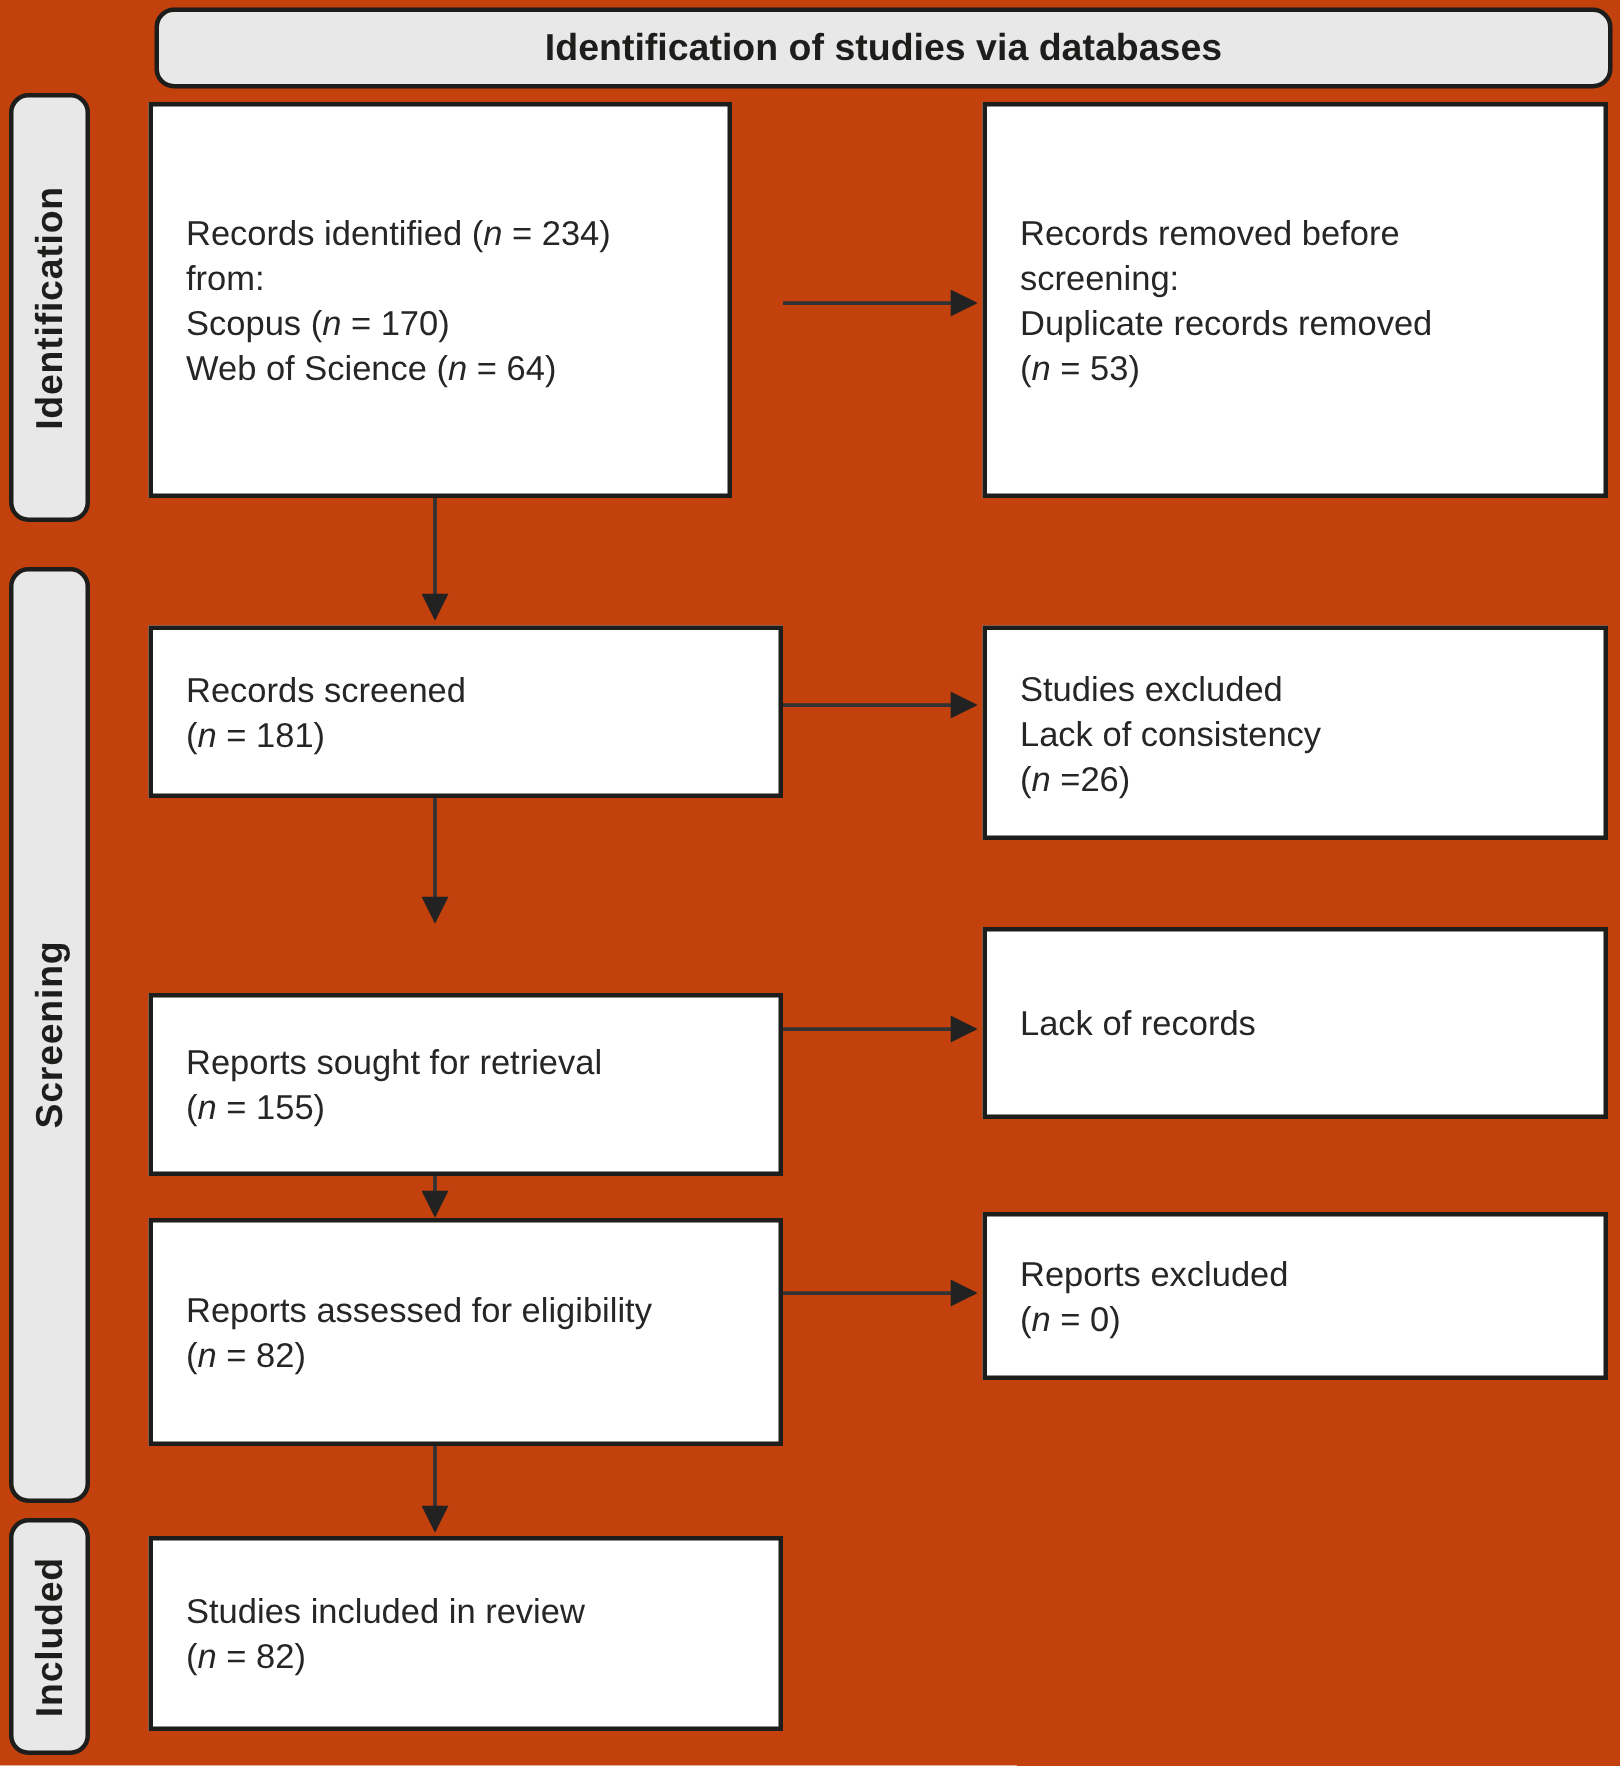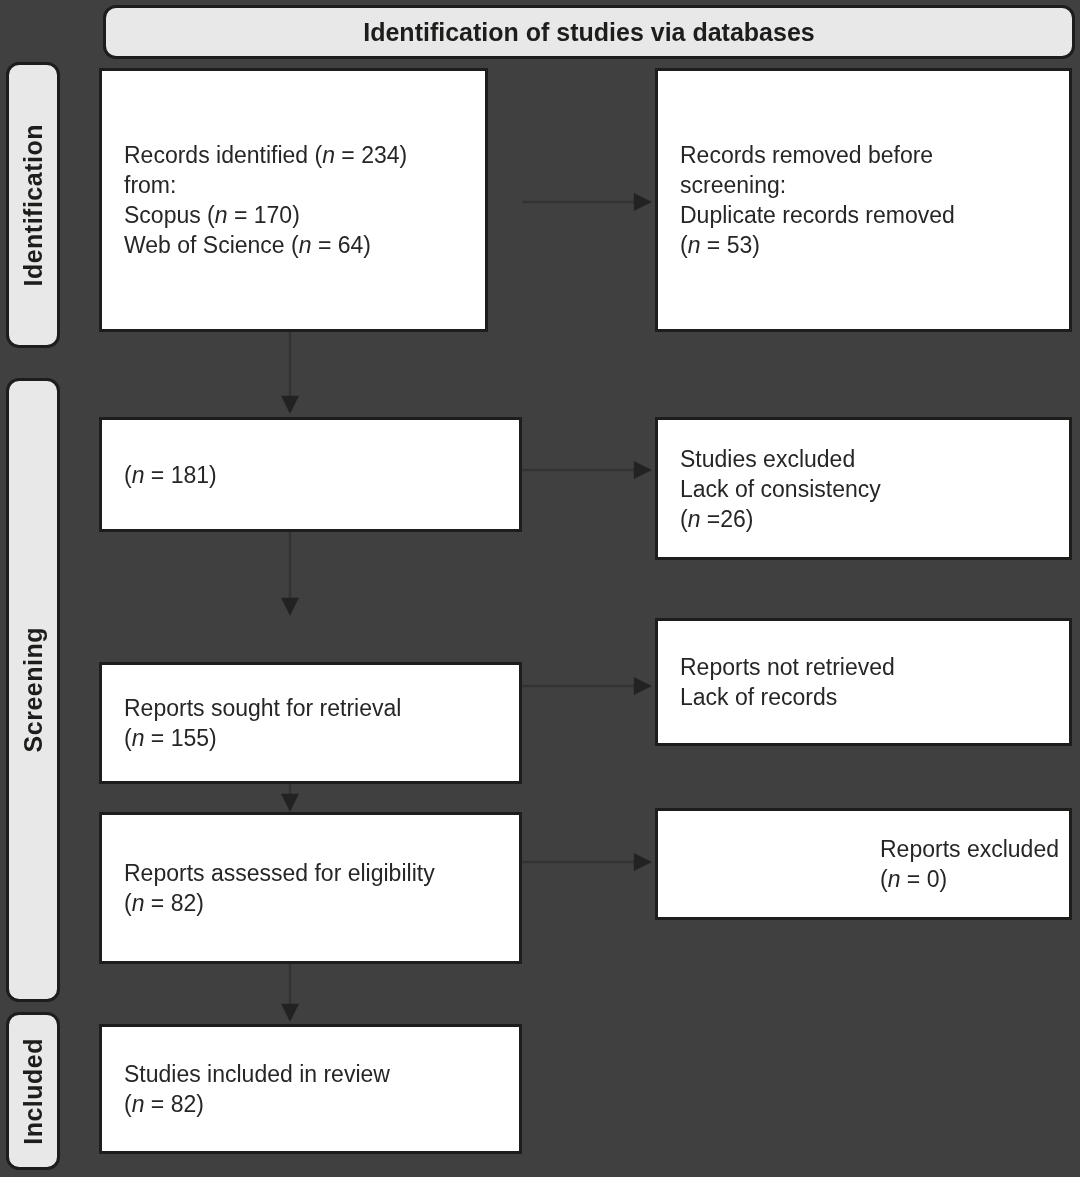--- a/index.html
+++ b/index.html
@@ -5,21 +5,21 @@
   html, body {
     margin: 0;
     padding: 0;
     background: #ffffff;
     font-family: "Liberation Sans", "DejaVu Sans", sans-serif;
   }
   #canvas {
     position: relative;
     width: 1080px;
     height: 1177px;
-    background: #404040;
+    background: #c2410c;
     overflow: hidden;
   }
   .box {
     position: absolute;
     background: #ffffff;
     border: 3px solid #1d1d1b;
     box-sizing: border-box;
     display: flex;
     align-items: center;
     color: #262626;
@@ -93,20 +93,21 @@
     <div class="txt">
       <div class="nline">Records identified (<i>n</i> = 234)</div>
       <div class="nline">from:</div>
       <div class="nline">Scopus (<i>n</i> = 170)</div>
       <div class="nline">Web of Science (<i>n</i> = 64)</div>
     </div>
   </div>
 
   <div class="box" style="left:99px; top:417px; width:423px; height:115px;">
     <div class="txt">
+      <div class="nline">Records screened</div>
       <div class="nline">(<i>n</i> = 181)</div>
     </div>
   </div>
 
   <div class="box" style="left:99px; top:618px; width:423px; height:122px;margin-top:44px;">
     <div class="txt">
       <div class="nline">Reports sought for retrieval</div>
       <div class="nline">(<i>n</i> = 155)</div>
     </div>
   </div>
@@ -137,25 +138,24 @@
   <div class="box" style="left:655px; top:417px; width:417px; height:143px;">
     <div class="txt">
       <div class="nline">Studies excluded</div>
       <div class="nline">Lack of consistency</div>
       <div class="nline">(<i>n</i> =26)</div>
     </div>
   </div>
 
   <div class="box" style="left:655px; top:618px; width:417px; height:128px;">
     <div class="txt">
-      <div class="nline">Reports not retrieved</div>
       <div class="nline">Lack of records</div>
     </div>
   </div>
 
-  <div class="box" style="left:655px; top:808px; width:417px; height:112px;justify-content:flex-end;">
+  <div class="box" style="left:655px; top:808px; width:417px; height:112px;">
     <div class="txt">
       <div class="nline">Reports excluded</div>
       <div class="nline">(<i>n</i> = 0)</div>
     </div>
   </div>
 
 </div>
 
 </body></html>

